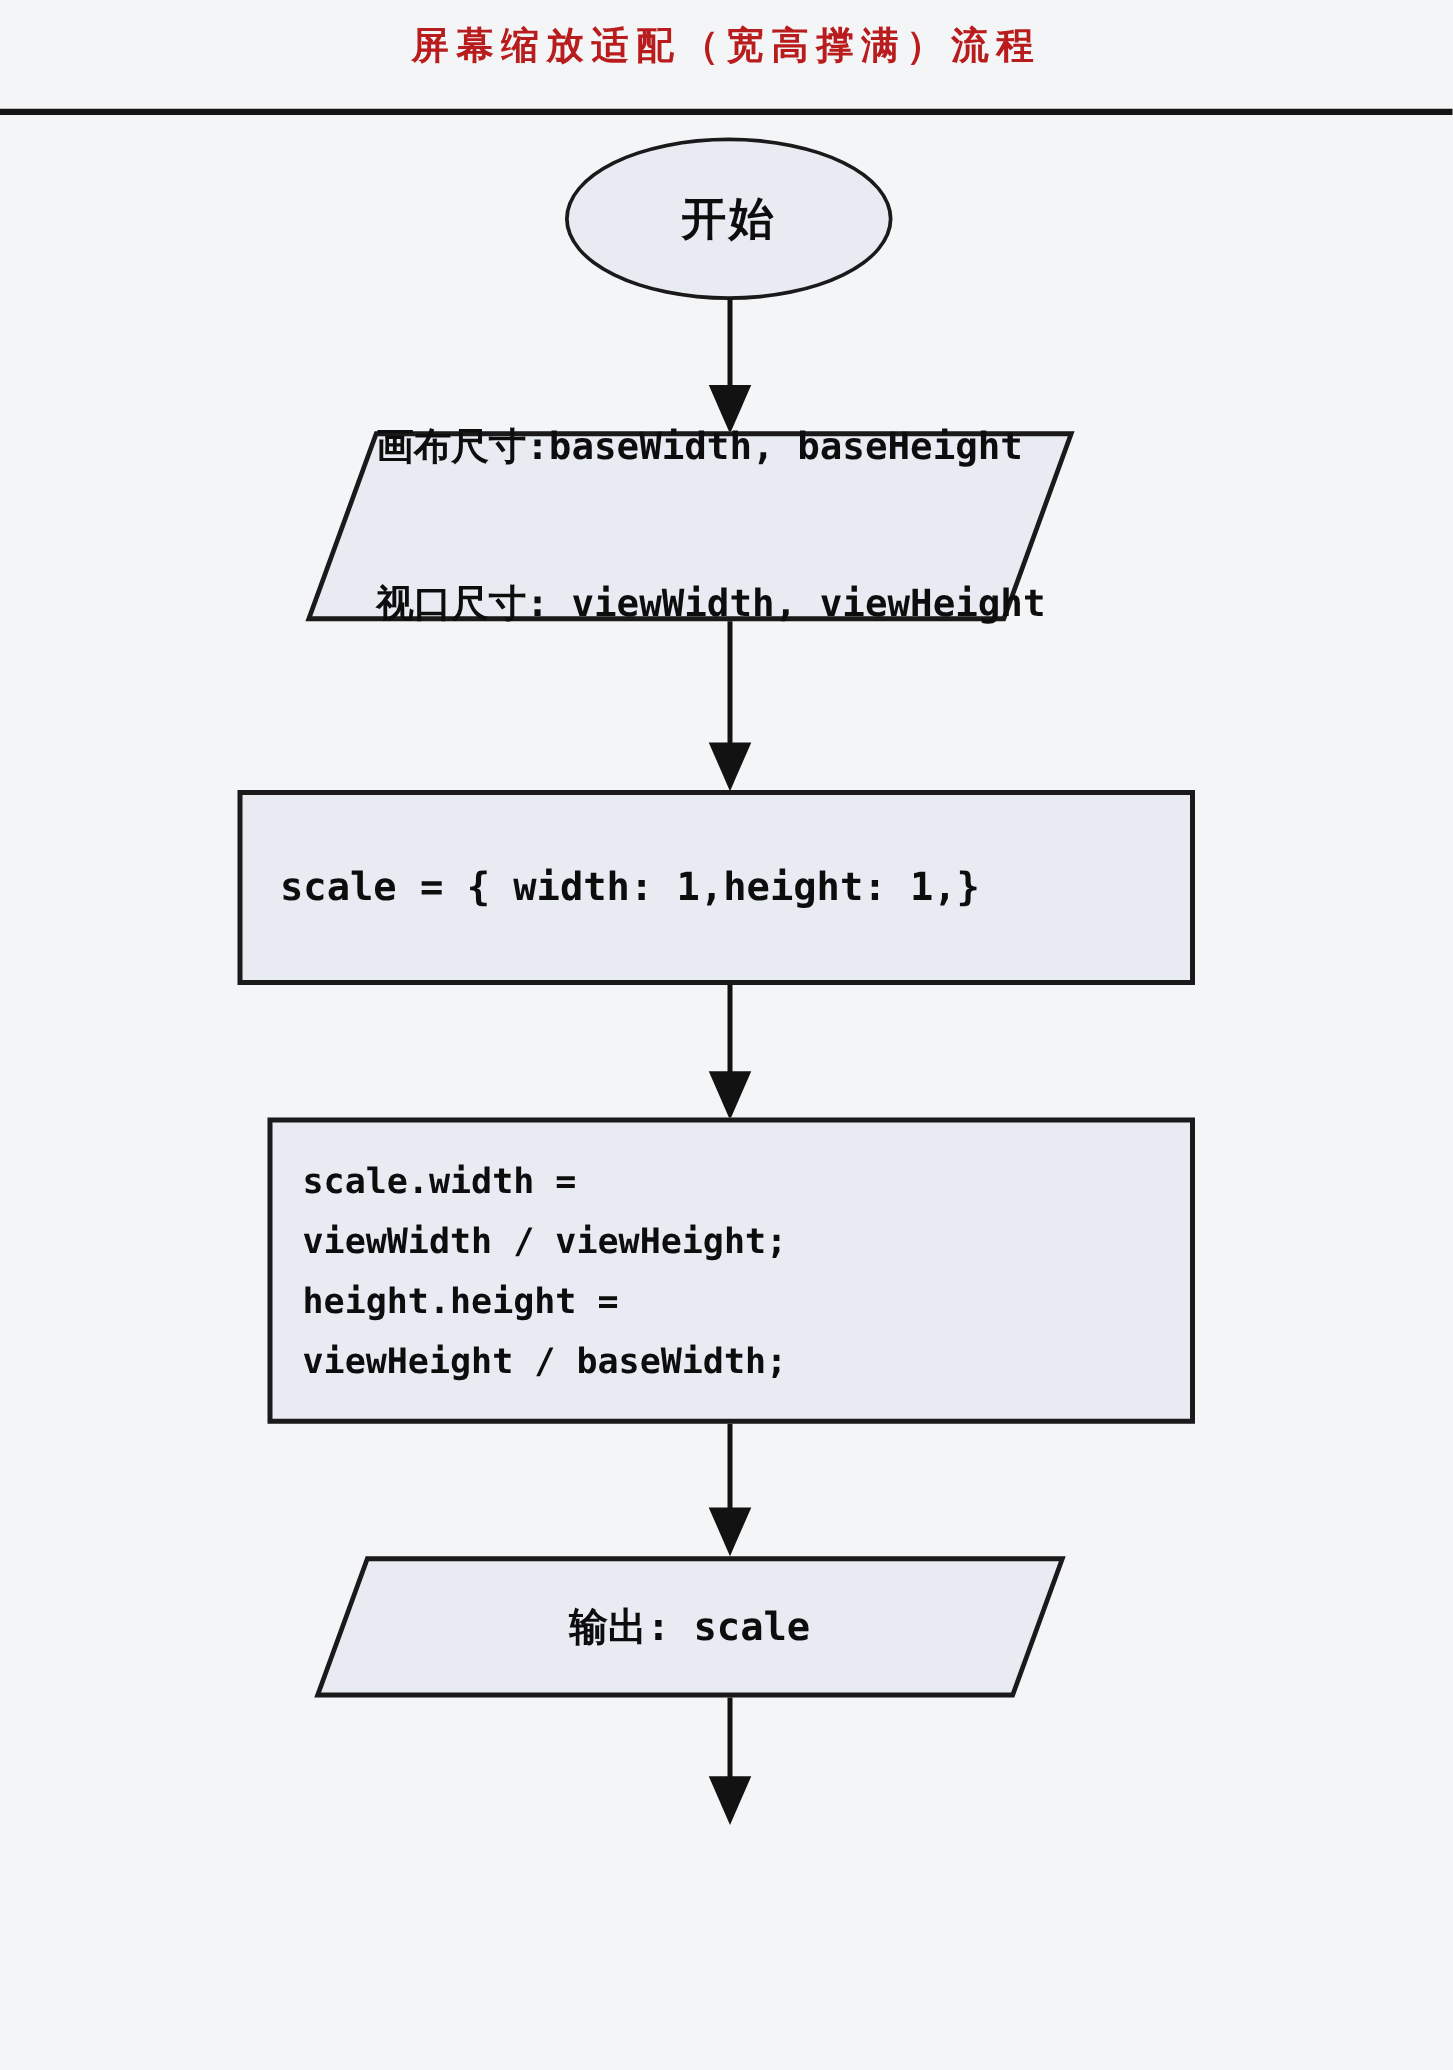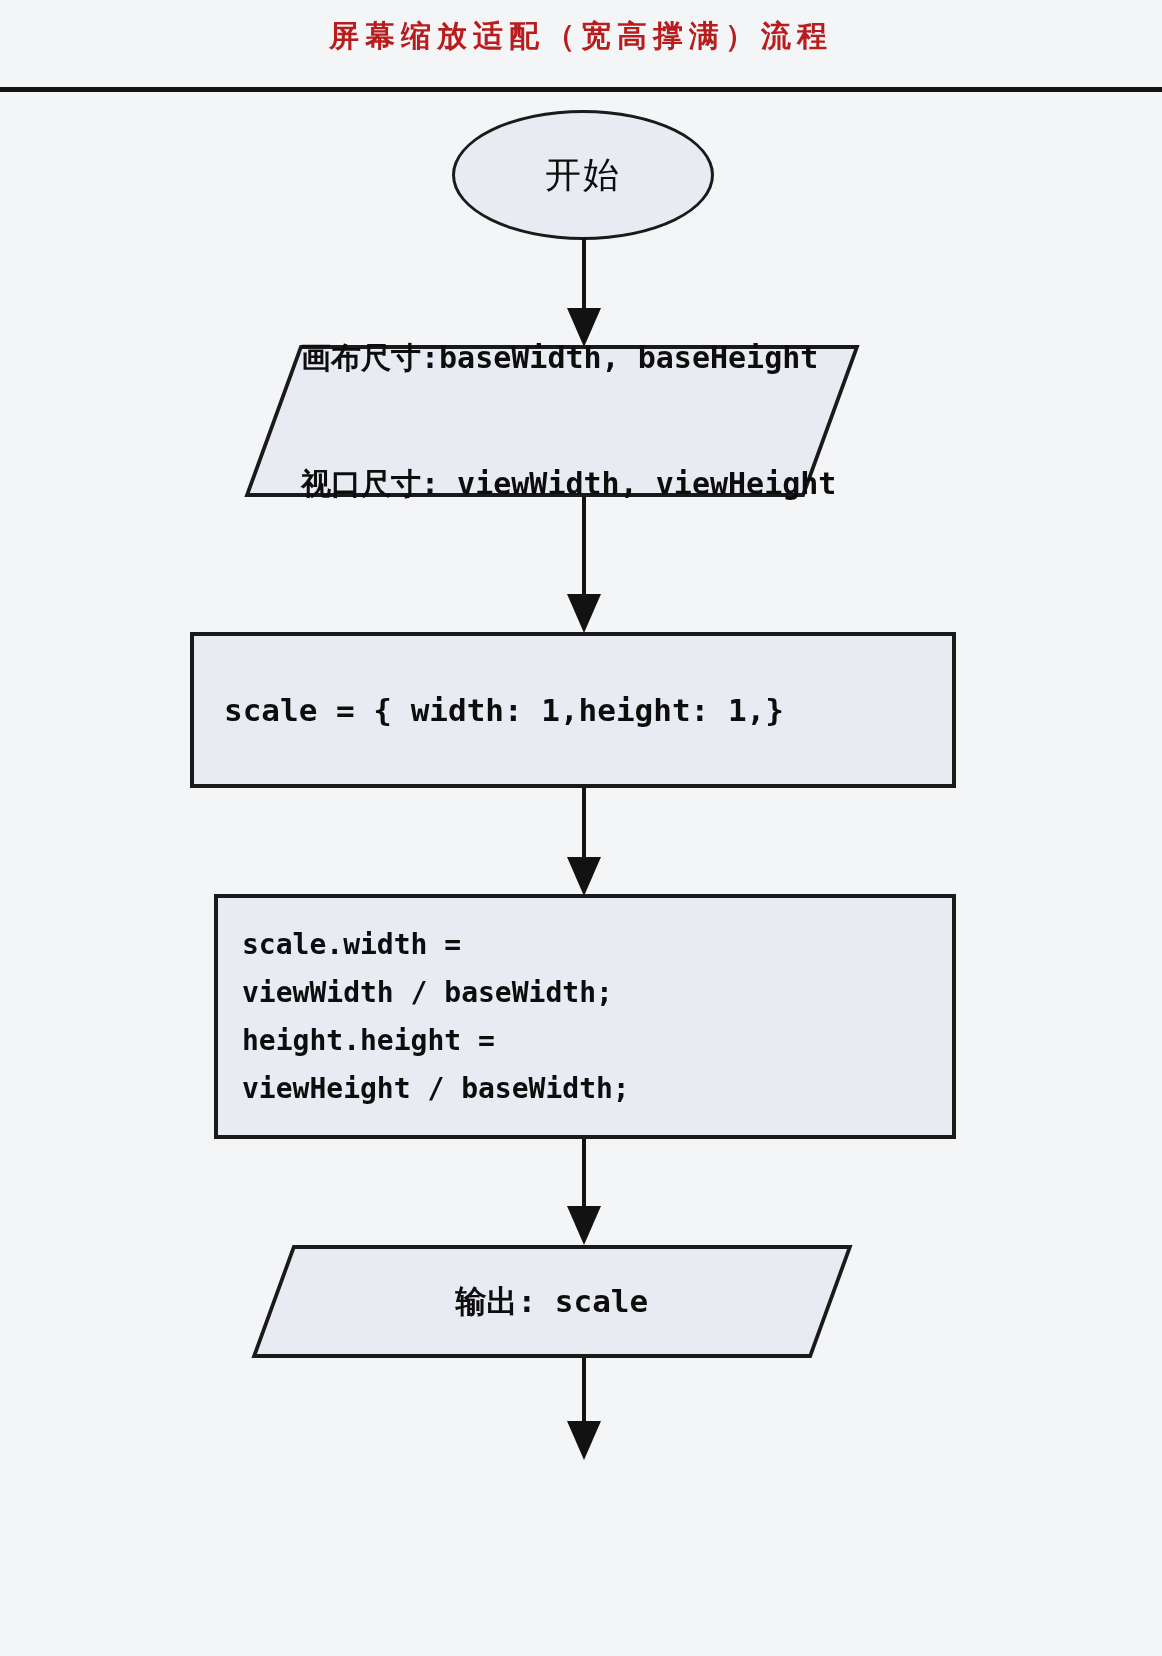--- a/index.html
+++ b/index.html
@@ -24,21 +24,21 @@
   }
 
   
   .shape{
     position:absolute;box-sizing:border-box;
     background:#e9ebf3;border:4px solid #1a1a1a;
     display:flex;align-items:center;justify-content:center;
     color:#0d0d0d;
   }
   .terminator{border-radius:50%;border-width:3px;}
-  .terminator .lbl{font-size:36px;font-weight:400;letter-spacing:2px;}
+  .terminator .lbl{font-size:36px;font-weight:700;letter-spacing:2px;}
 
   .para{transform:skewX(-20deg);}
   .para .unskew{transform:skewX(20deg);width:100%;}
 
   .io-lines{font-family:"DejaVu Sans Mono","Liberation Mono",monospace;
     font-size:30px;font-weight:700;line-height:42px;white-space:pre;
     text-align:left;padding-left:34px;}
   .io-single{font-family:"DejaVu Sans Mono","Liberation Mono",monospace;
     font-size:31px;font-weight:700;text-align:center;}
 
@@ -94,21 +94,21 @@
       <div class="proc-line-code">scale = { width: 1,height: 1,}</div>
     </div>
   </div>
 
   <div class="edge-line" style="top:788px;height:72px;"></div>
   <div class="edge-head" style="top:857px;"></div>
 
   <div class="shape" style="left:214px;top:894px;width:742px;height:245px;">
     <div class="proc-content" style="padding-left:24px;">
       <div class="code-4">scale.width =</div>
-      <div class="code-4">viewWidth / baseWidth;</div>
+      <div class="code-4">viewWidth / viewHeight;</div>
       <div class="code-4">height.height =</div>
       <div class="code-4">viewHeight / baseWidth;</div>
     </div>
   </div>
 
   <div class="edge-line" style="top:1139px;height:70px;"></div>
   <div class="edge-head" style="top:1206px;"></div>
 
   <div class="shape para" style="left:272px;top:1245px;width:560px;height:113px;">
     <div class="unskew io-single">输出: scale</div>

